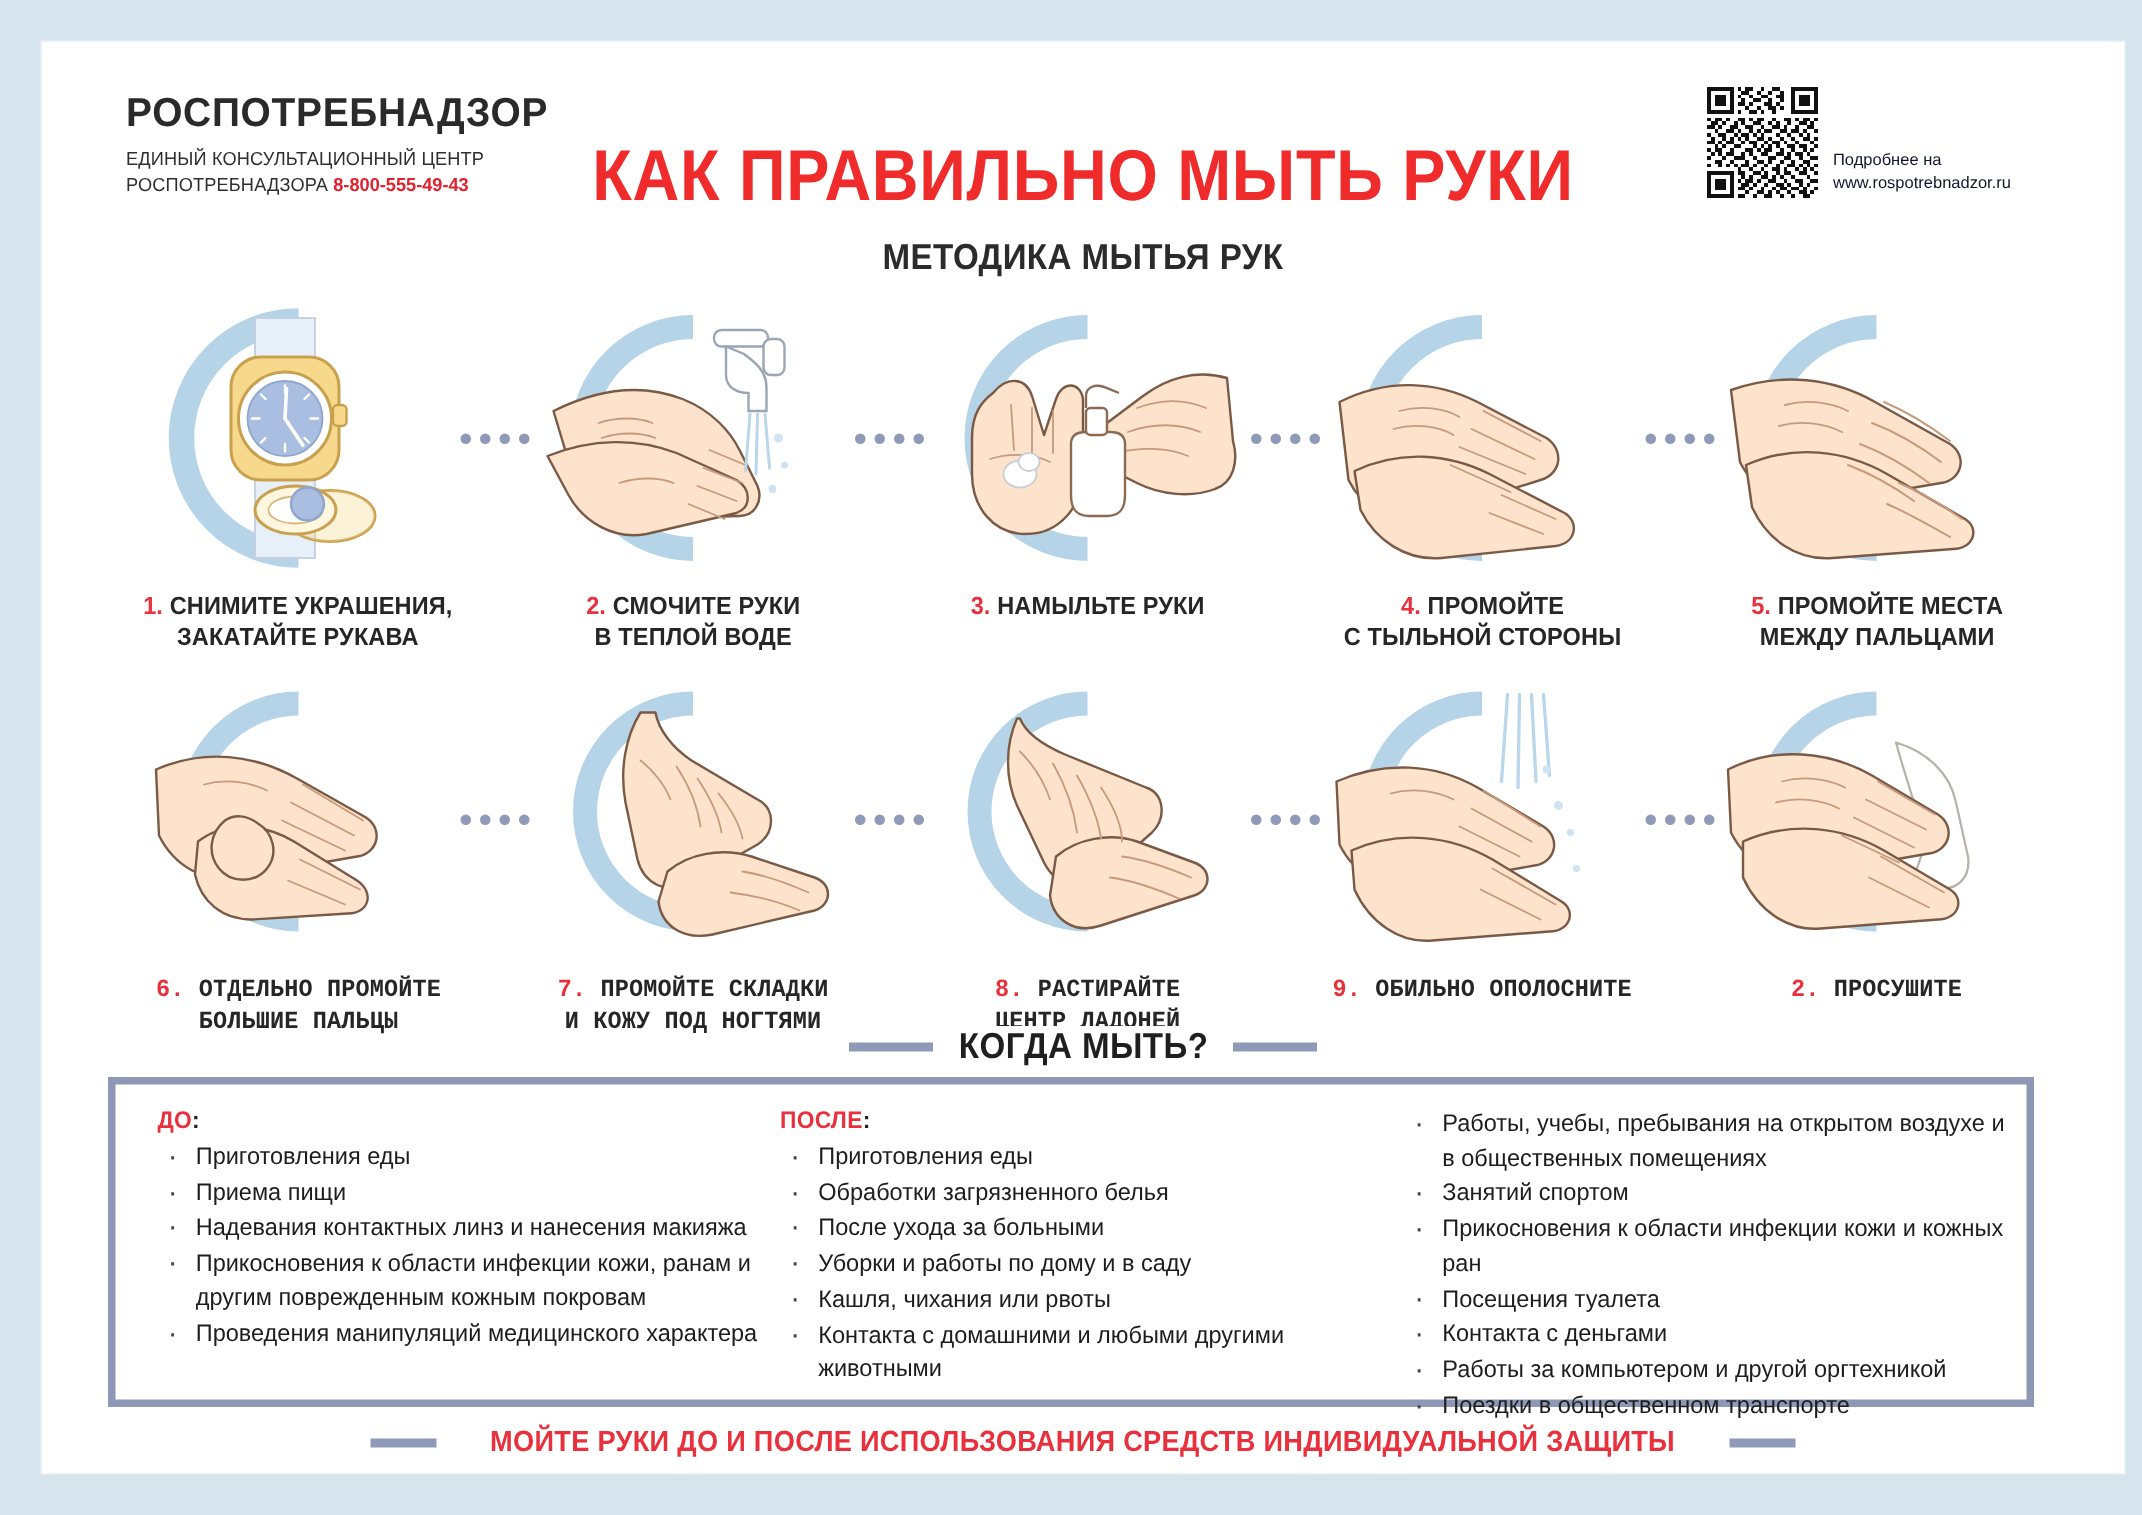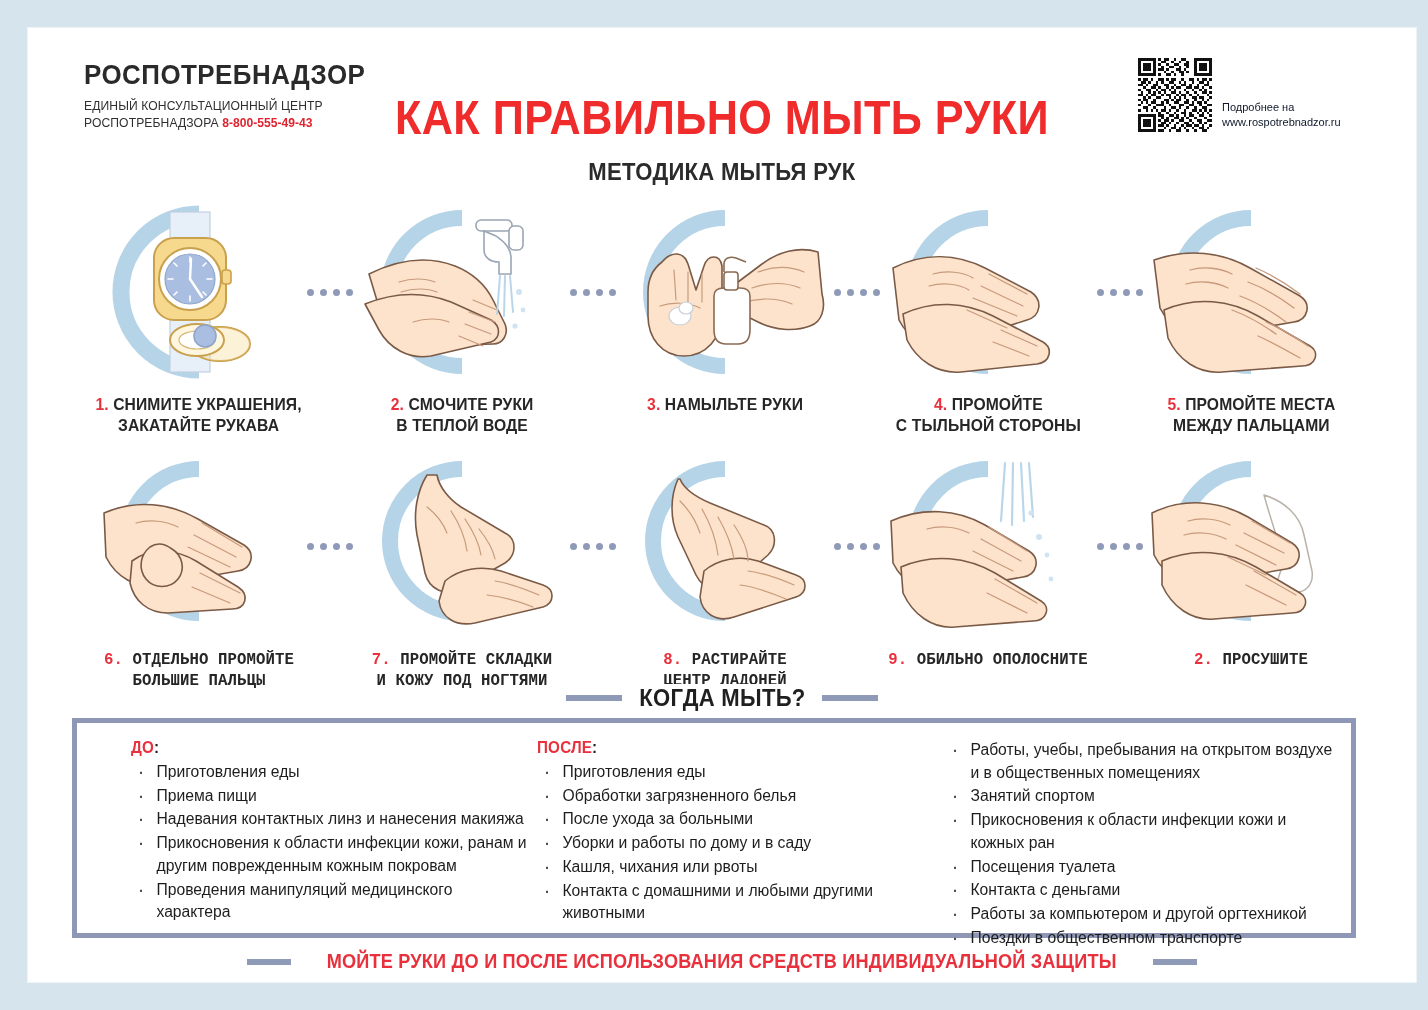--- a/index.html
+++ b/index.html
@@ -69,21 +69,21 @@
   }
   .when-title-wrap .bar{width:56px;height:6px;background:#8f9ab8;}
   .when-title{
     font-size:24px;font-weight:bold;color:#1f1f1f;letter-spacing:.3px;
     background:#fff;padding:0 10px;transform:scaleX(.92);
   }
   .when-box{
     position:absolute;left:44px;top:690px;width:1284px;height:220px;
     border:5px solid #8e97b6;background:#fff;box-sizing:border-box;
   }
-  .cols{display:flex;padding:16px 0 0 0;height:100%;box-sizing:border-box;margin-left:26px;}
+  .cols{display:flex;padding:16px 0 0 0;height:100%;box-sizing:border-box;}
   .col{box-sizing:border-box;}
   .col1{width:446px;padding-left:28px;}
   .col2{width:420px;}
   .col3{width:418px;}
   .col-head{
     font-size:16px;font-weight:bold;color:#e8313c;margin-bottom:4px;
     letter-spacing:.2px;transform:scaleX(.95);transform-origin:left center;
   }
   .col-head .colon{color:#1f1f1f;}
   ul.list{list-style:none;margin:0;padding:0;}

